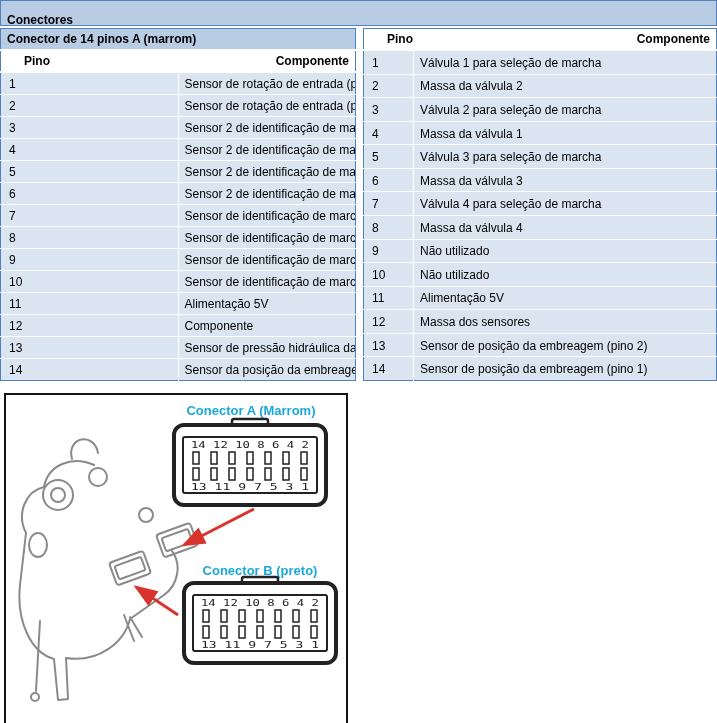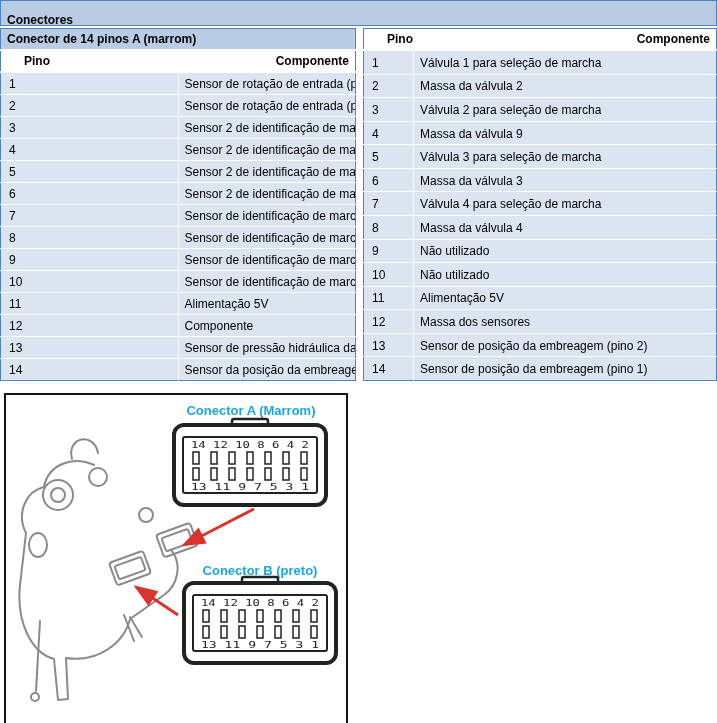--- a/index.html
+++ b/index.html
@@ -128,21 +128,21 @@
         <tr>
           <td>2</td>
           <td>Massa da válvula 2</td>
         </tr>
         <tr>
           <td>3</td>
           <td>Válvula 2 para seleção de marcha</td>
         </tr>
         <tr>
           <td>4</td>
-          <td>Massa da válvula 9</td>
+          <td>Massa da válvula 1</td>
         </tr>
         <tr>
           <td>5</td>
           <td>Válvula 3 para seleção de marcha</td>
         </tr>
         <tr>
           <td>6</td>
           <td>Massa da válvula 3</td>
         </tr>
         <tr>

